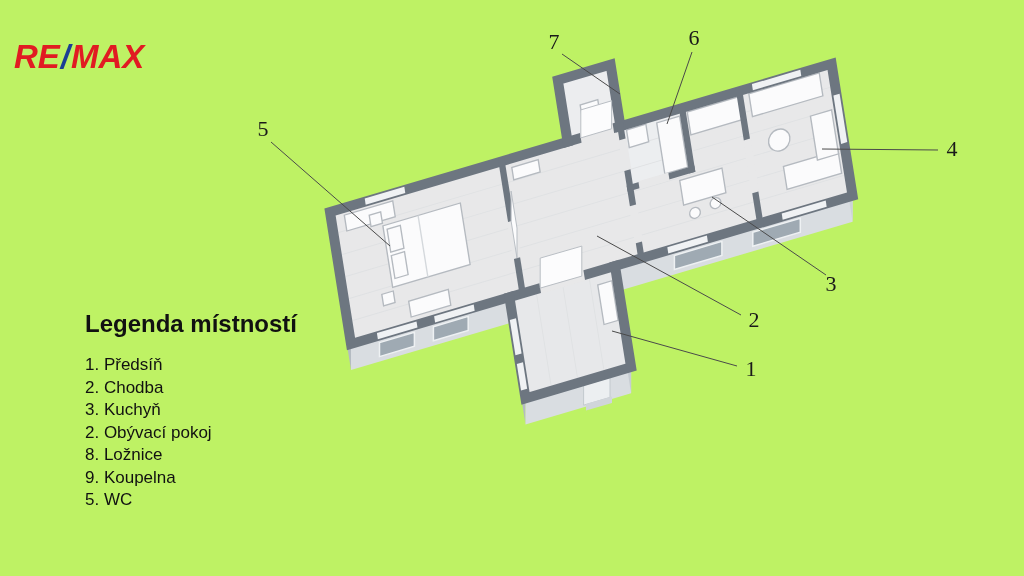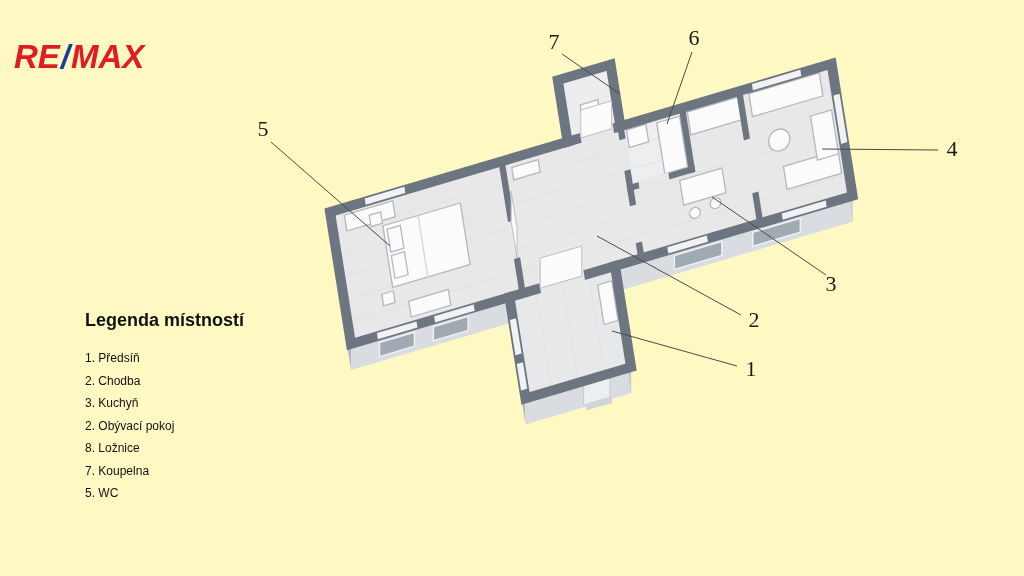--- a/index.html
+++ b/index.html
@@ -1,26 +1,26 @@
 <!DOCTYPE html>
 <html><head>
 <meta charset="utf-8">
 <style>
   html,body{margin:0;padding:0;background:#ffffff;width:1024px;height:576px;overflow:hidden;
     font-family:"Liberation Sans", sans-serif;}
-  .stage{position:relative;width:1024px;height:576px;background:#fef9c3;}
+  .stage{position:relative;width:1024px;height:576px;background:#bef264;}
   
   .logo{position:absolute;left:14px;top:38px;font-size:33px;font-weight:800;font-style:italic;
     letter-spacing:0px;white-space:nowrap;}
   .logo .re,.logo .max{color:#e11b22;}
   .logo .slash{color:#1b3f94;padding:0 1px;}
   
   .legend{position:absolute;left:85px;top:310px;color:#111;}
-  .legend h2{margin:0 0 16px 0;font-size:18px;font-weight:bold;}
-  .legend ul{margin:0;padding:0;list-style:none;font-size:12px;line-height:22.5px;}
+  .legend h2{margin:0 0 16px 0;font-size:24px;font-weight:bold;}
+  .legend ul{margin:0;padding:0;list-style:none;font-size:17px;line-height:22.5px;}
   
   .plan-svg{position:absolute;left:0;top:0;width:1024px;height:576px;}
   .callout-num{font-family:"Liberation Serif", serif;font-size:22px;fill:#1a1a1a;}
   .leader{stroke:#4a4a4a;stroke-width:1;}
   .wall-ext{stroke:#6d7680;stroke-width:11;fill:none;stroke-linecap:square;}
   .wall-int{stroke:#6d7680;stroke-width:7;fill:none;stroke-linecap:square;}
   .gap{stroke:#e8e8e9;stroke-linecap:butt;}
   .win{stroke:#f0f2f4;stroke-width:7;stroke-linecap:butt;}
   .furn{fill:#fbfbfc;stroke:#b5bac0;stroke-width:1.5;}
   .plank{stroke:#dfe1e3;stroke-width:1;}
@@ -37,21 +37,21 @@
   </div>
 
   <div class="legend">
     <h2>Legenda místností</h2>
     <ul>
       <li>1. Předsíň</li>
       <li>2. Chodba</li>
       <li>3. Kuchyň</li>
       <li>2. Obývací pokoj</li>
       <li>8. Ložnice</li>
-      <li>7. Koupelna</li>
+      <li>9. Koupelna</li>
       <li>5. WC</li>
     </ul>
   </div>
 
   <svg class="plan-svg" viewBox="0 0 1024 576">
 
     <g>
       <polygon points="330,212 351,344 351,370 330,238" fill="#b4bbc2"></polygon>
       <polygon points="351,344 509.4,297.2 509.4,323.2 351,370" fill="#d9dde1"></polygon>
       <polygon points="509.4,297.2 525.5,398.4 525.5,424.4 509.4,323.2" fill="#b4bbc2"></polygon>

